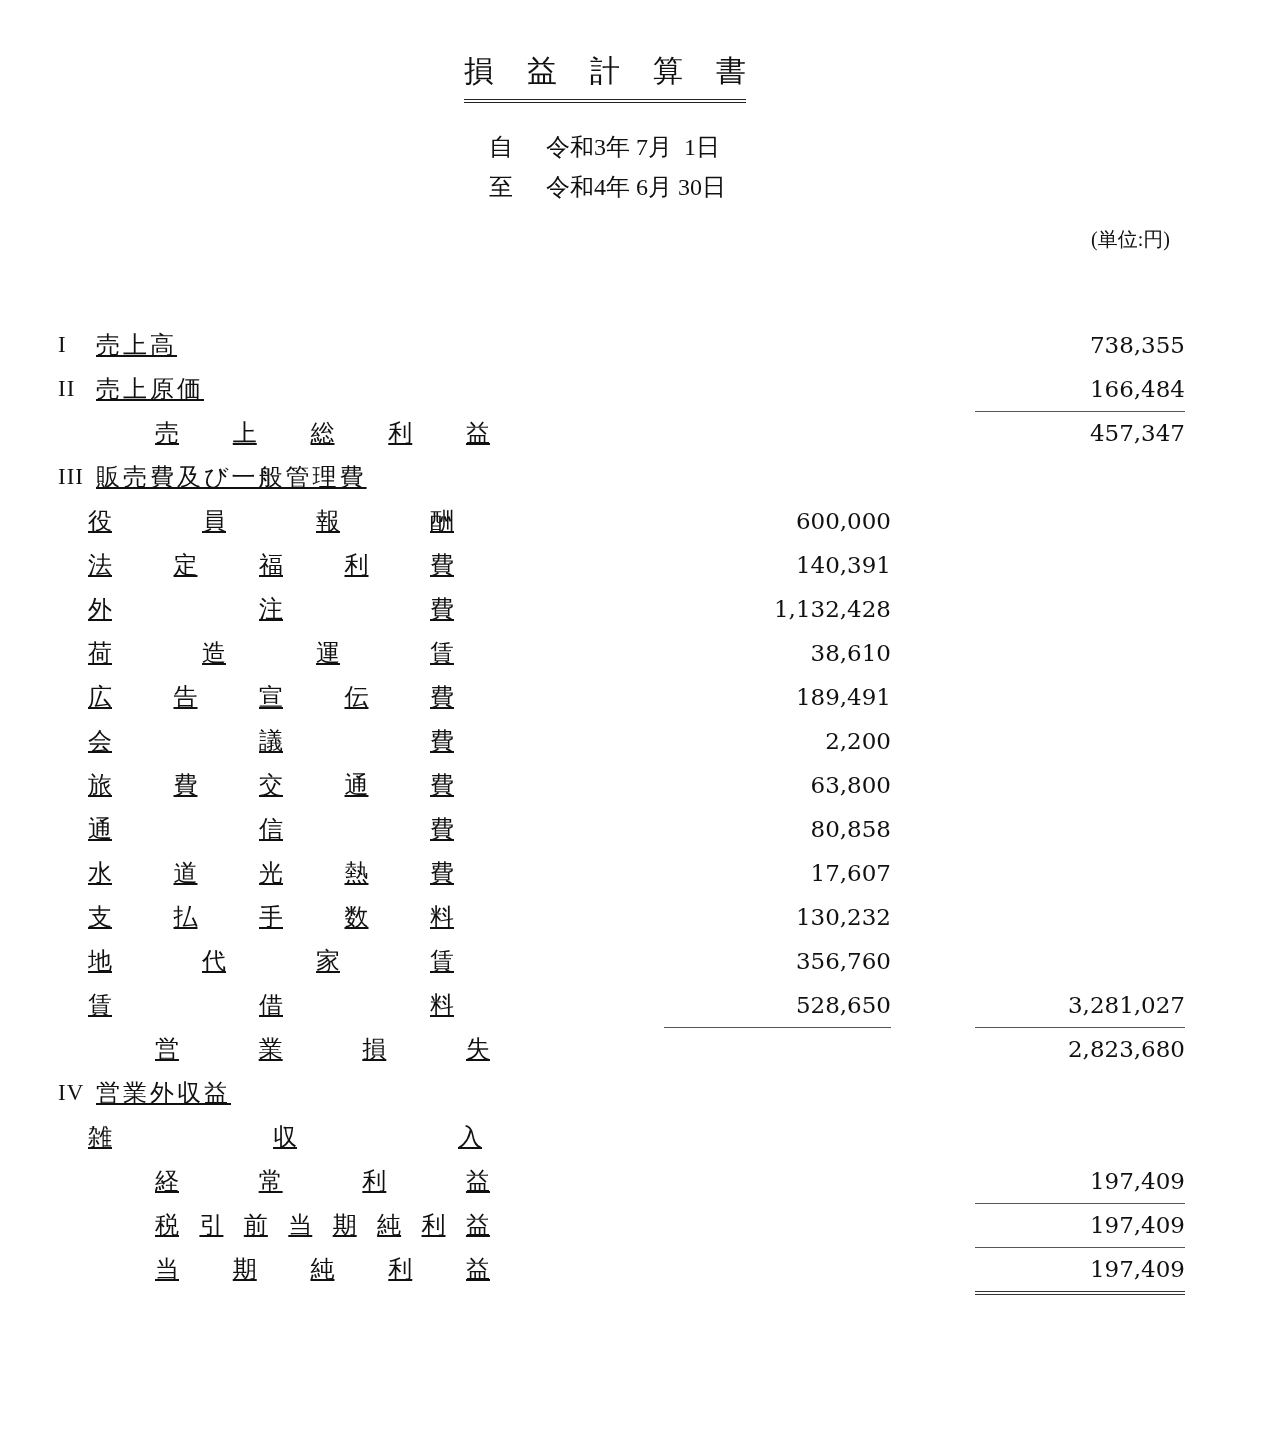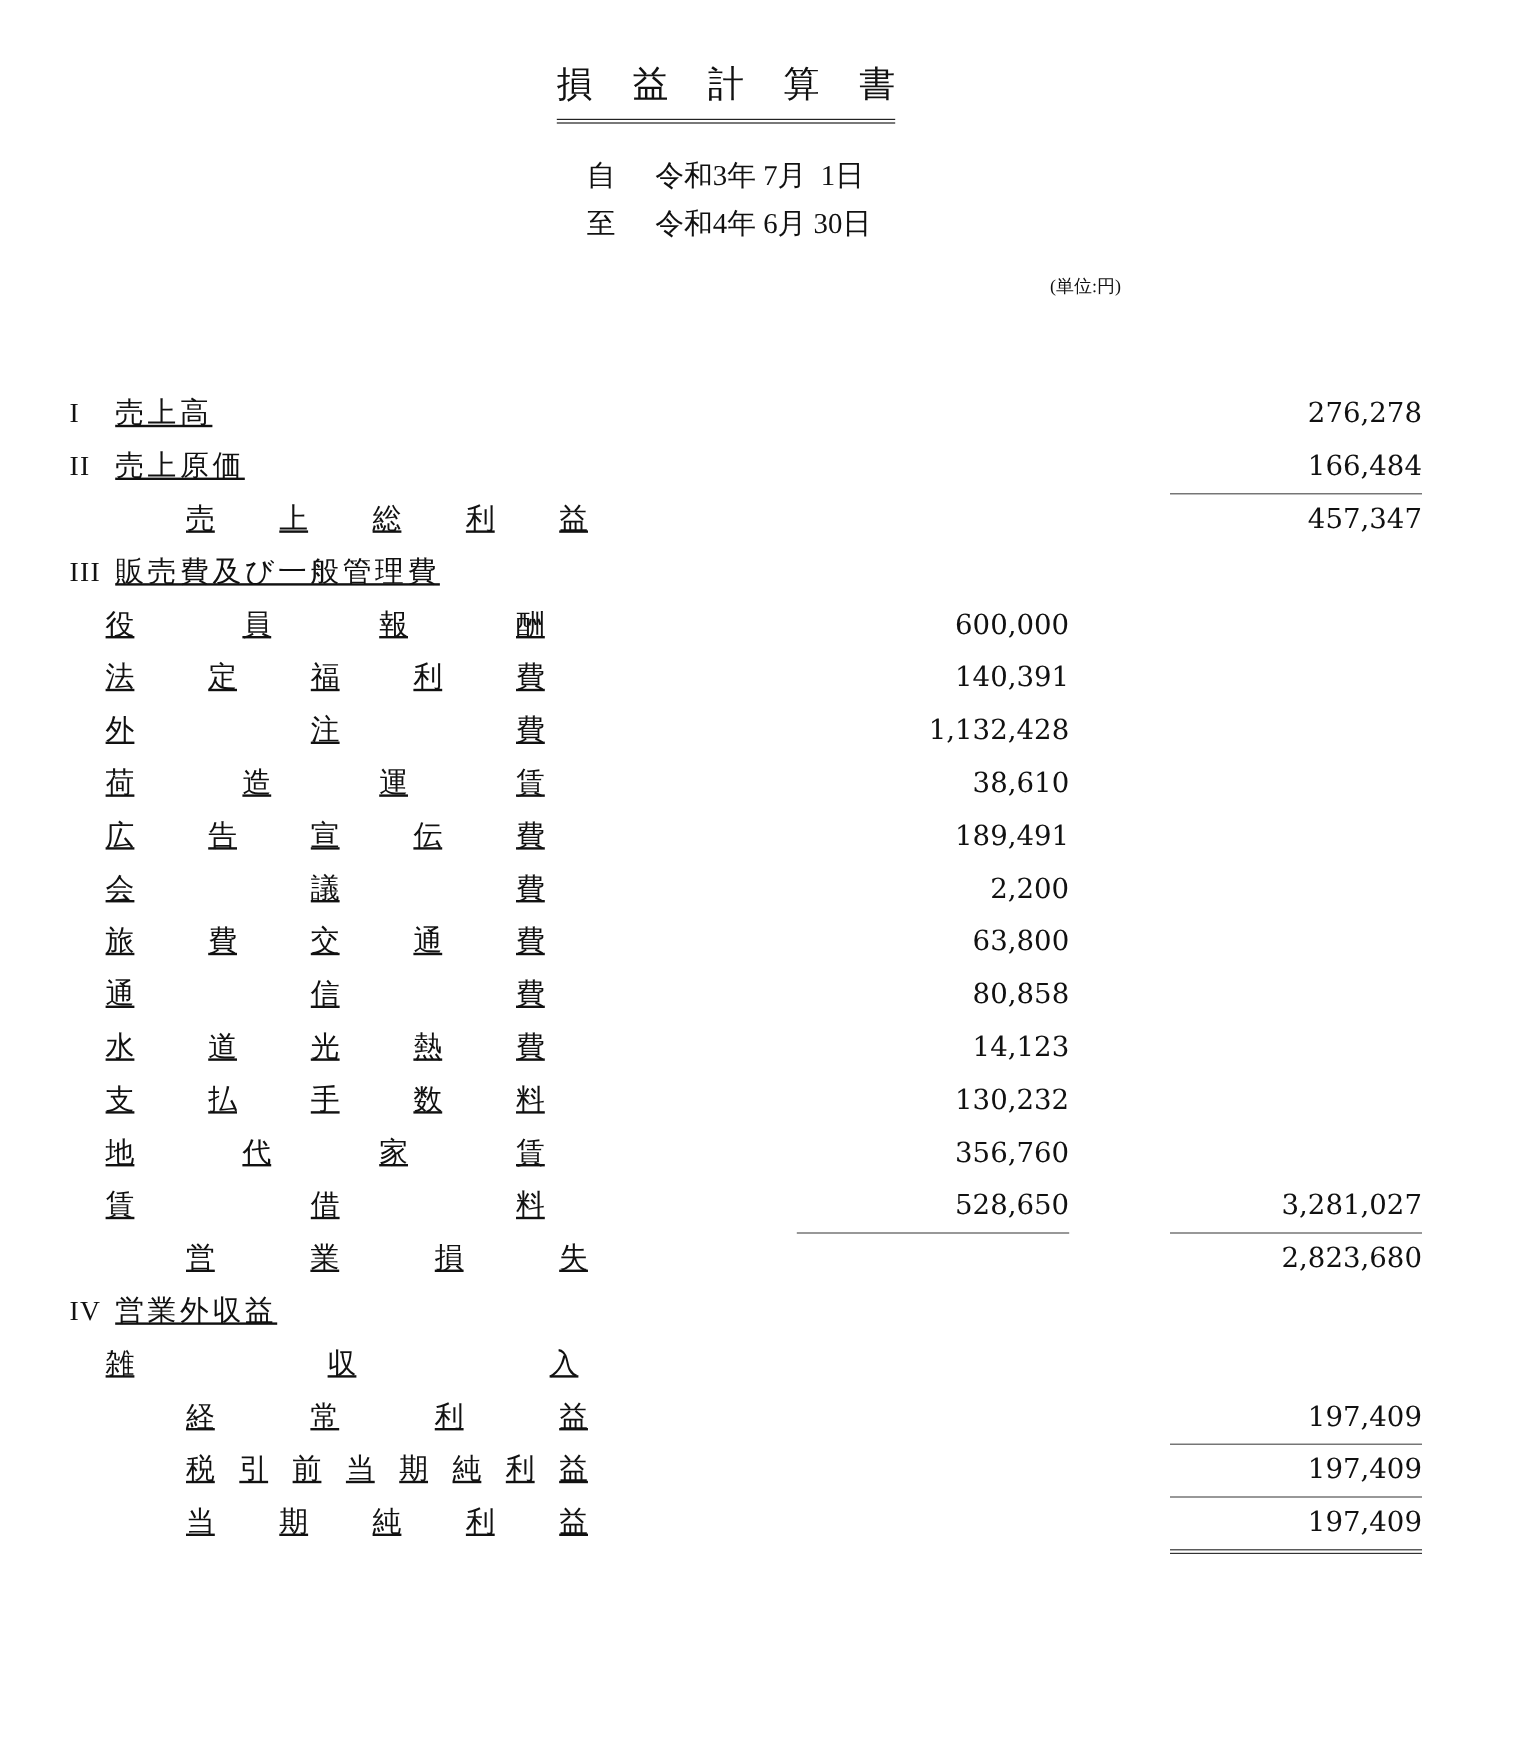--- a/index.html
+++ b/index.html
@@ -41,22 +41,22 @@
     height: 40px;
     line-height: 40px;
     align-items: center;
   }
   .date-text { white-space: pre; }
   .unit-label {
     position: absolute;
     top: 224px;
     left: 875px;
     width: 295px;
-    text-align: left;
-    font-size: 15px;
+    text-align: right;
+    font-size: 20px;
     line-height: 30px;
   }
 
   
   .table {
     position: absolute;
     top: 323px;
     left: 0;
     width: 1264px;
   }
@@ -135,21 +135,21 @@
     </div>
   </div>
 
   <div class="unit-label">(単位:円)</div>
 
   <div class="table">
 
     <div class="row">
       <span class="numeral">I</span>
       <span class="label section">売上高</span>
-      <span class="amount col2">276,278</span>
+      <span class="amount col2">738,355</span>
     </div>
 
     <div class="row">
       <span class="numeral">II</span>
       <span class="label section">売上原価</span>
       <span class="amount col2 rule">166,484</span>
     </div>
 
     <div class="row">
       <span class="label subtotal justify-chars">
@@ -248,21 +248,21 @@
     </div>
 
     <div class="row">
       <span class="label item justify-chars">
           <span>水</span>
           <span>道</span>
           <span>光</span>
           <span>熱</span>
           <span>費</span>
         </span>
-      <span class="amount col1">14,123</span>
+      <span class="amount col1">17,607</span>
     </div>
 
     <div class="row">
       <span class="label item justify-chars">
           <span>支</span>
           <span>払</span>
           <span>手</span>
           <span>数</span>
           <span>料</span>
         </span>

